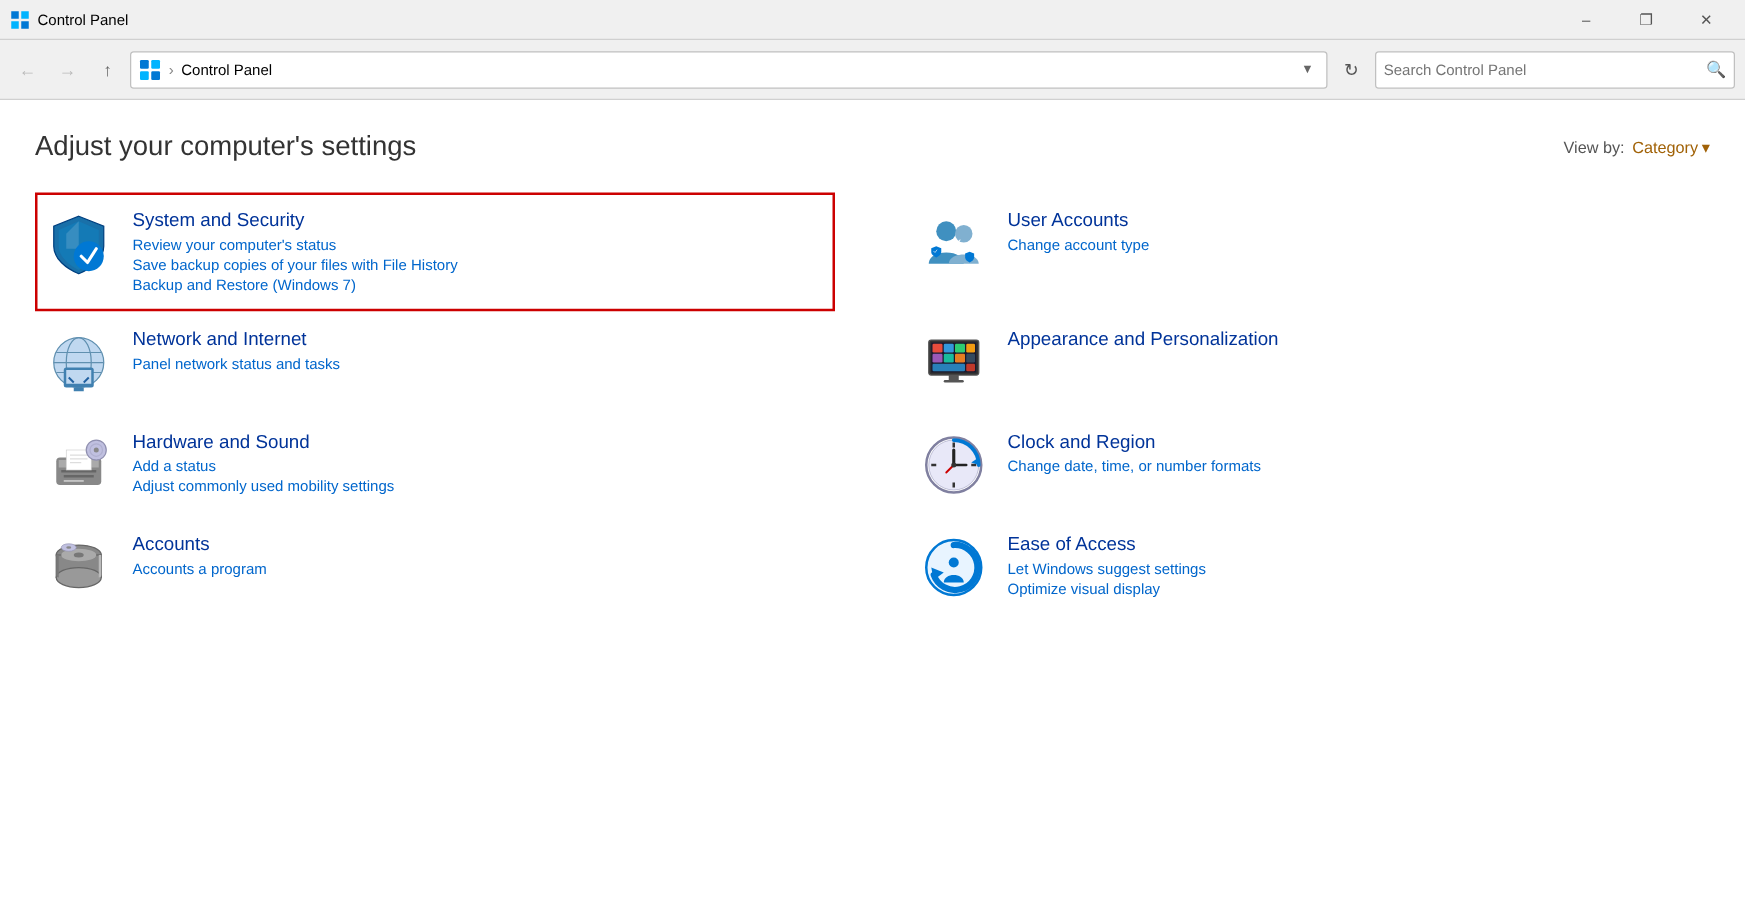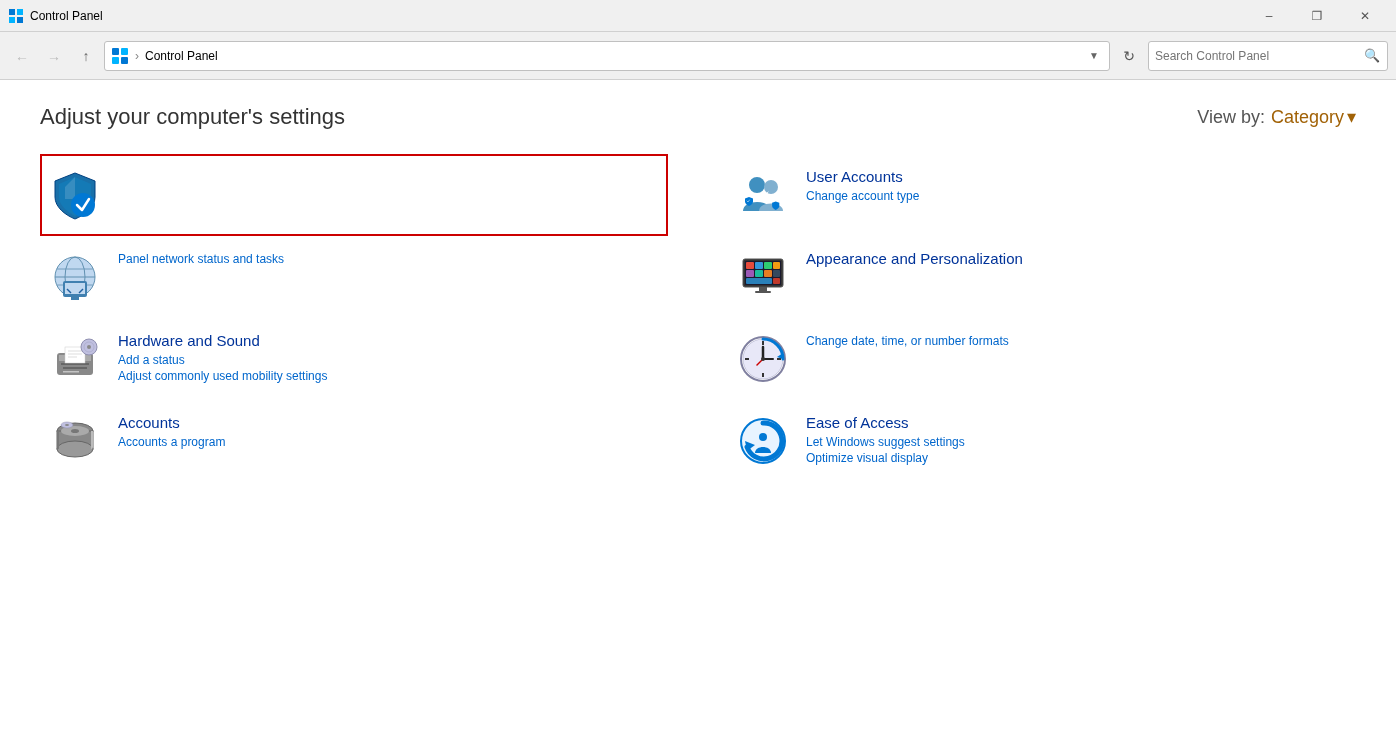--- a/index.html
+++ b/index.html
@@ -110,21 +110,21 @@
       align-items: center;
       justify-content: center;
       border: 1px solid transparent;
       border-radius: 3px;
       cursor: pointer;
       color: #555;
       font-size: 14px;
     }
 
     .search-bar {
-      width: 240px;
+      width: 288px;
       height: 30px;
       border: 1px solid #c0c0c0;
       border-radius: 3px;
       background: white;
       display: flex;
       align-items: center;
       padding: 0 6px;
     }
     .search-input {
       flex: 1;
@@ -137,40 +137,40 @@
     .search-icon-btn {
       color: #666;
       font-size: 13px;
       cursor: pointer;
     }
 
     
     .main-content {
       background: white;
       height: calc(737px - 32px - 48px);
-      padding: 24px 40px;
+      padding: 24px 28px;
       overflow-y: auto;
     }
 
     .page-header {
       display: flex;
       justify-content: space-between;
       align-items: center;
       margin-bottom: 24px;
     }
     .page-title {
       font-size: 22px;
       font-weight: 300;
       color: #333;
     }
     .view-by {
       display: flex;
       align-items: center;
       gap: 6px;
-      font-size: 18px;
+      font-size: 13px;
       color: #555;
       justify-content: flex-end;
     }
     .view-by-label { color: #555; }
     .view-by-value {
       color: #a16207;
       cursor: pointer;
       display: flex;
       align-items: center;
       gap: 3px;
@@ -293,20 +293,26 @@
           <path d="M26 4 L46 12 L46 28 C46 38 36 46 26 50 C16 46 6 38 6 28 L6 12 Z" fill="none" stroke="#004080" stroke-width="1"></path>
 
           <path d="M26 8 L42 15 L42 28 C42 36 34 43 26 47 C18 43 10 36 10 28 L10 15 Z" fill="#1080c0" opacity="0.6"></path>
 
           <path d="M16 18 L26 8 L26 30 L16 30 Z" fill="white" opacity="0.15"></path>
 
           <circle cx="34" cy="36" r="12" fill="#0078d4"></circle>
           <path d="M28 36 L33 41 L40 30" stroke="white" stroke-width="2.5" fill="none" stroke-linecap="round" stroke-linejoin="round"></path>
         </svg>
       </div>
+      <div class="category-content">
+        <div class="category-title">System and Security</div>
+        <a class="category-link">Review your computer's status</a>
+        <a class="category-link">Save backup copies of your files with File History</a>
+        <a class="category-link">Backup and Restore (Windows 7)</a>
+      </div>
     </div>
 
     <div class="category-item">
       <div class="category-icon">
         <svg width="52" height="52" viewBox="0 0 52 52">
 
           <circle cx="20" cy="16" r="8" fill="#4090c0"></circle>
           <path d="M6 42 C6 30 34 30 34 42 Z" fill="#4090c0"></path>
           <circle cx="34" cy="18" r="7" fill="#80b0d0"></circle>
           <path d="M22 42 C22 32 46 32 46 42 Z" fill="#80b0d0"></path>
@@ -338,20 +344,21 @@
 
           <rect x="14" y="30" width="24" height="16" rx="2" fill="#4080b0"></rect>
           <rect x="16" y="32" width="20" height="11" fill="#c0d8f0"></rect>
           <rect x="22" y="46" width="8" height="3" fill="#4080b0"></rect>
 
           <line x1="18" y1="38" x2="22" y2="42" stroke="#2060a0" stroke-width="1.5"></line>
           <line x1="30" y1="42" x2="34" y2="38" stroke="#2060a0" stroke-width="1.5"></line>
         </svg>
       </div>
       <div class="category-content">
+        <div class="category-title">Network and Internet</div>
         <a class="category-link">Panel network status and tasks</a>
       </div>
     </div>
 
     <div class="category-item">
       <div class="category-icon">
         <svg width="52" height="52" viewBox="0 0 52 52">
 
           <rect x="6" y="8" width="40" height="28" rx="2" fill="#333" stroke="#555" stroke-width="1"></rect>
           <rect x="8" y="10" width="36" height="24" fill="#1a1a2e"></rect>
@@ -418,20 +425,21 @@
           <line x1="26" y1="26" x2="26" y2="14" stroke="#222" stroke-width="2.5" stroke-linecap="round"></line>
           <line x1="26" y1="26" x2="36" y2="26" stroke="#222" stroke-width="2" stroke-linecap="round"></line>
           <line x1="26" y1="26" x2="20" y2="32" stroke="#cc0000" stroke-width="1.5" stroke-linecap="round"></line>
           <circle cx="26" cy="26" r="2" fill="#333"></circle>
 
           <path d="M 26 6 A 20 20 0 0 1 46 26" fill="none" stroke="#0078d4" stroke-width="3" stroke-linecap="round"></path>
           <polygon points="46,20 46,26 40,24" fill="#0078d4"></polygon>
         </svg>
       </div>
       <div class="category-content">
+        <div class="category-title">Clock and Region</div>
         <a class="category-link">Change date, time, or number formats</a>
       </div>
     </div>
 
     <div class="category-item">
       <div class="category-icon">
         <svg width="52" height="52" viewBox="0 0 52 52">
 
           <ellipse cx="26" cy="16" rx="18" ry="8" fill="#888" stroke="#666" stroke-width="1"></ellipse>
           <rect x="8" y="16" width="36" height="18" fill="#888" stroke="#666" stroke-width="1"></rect>

